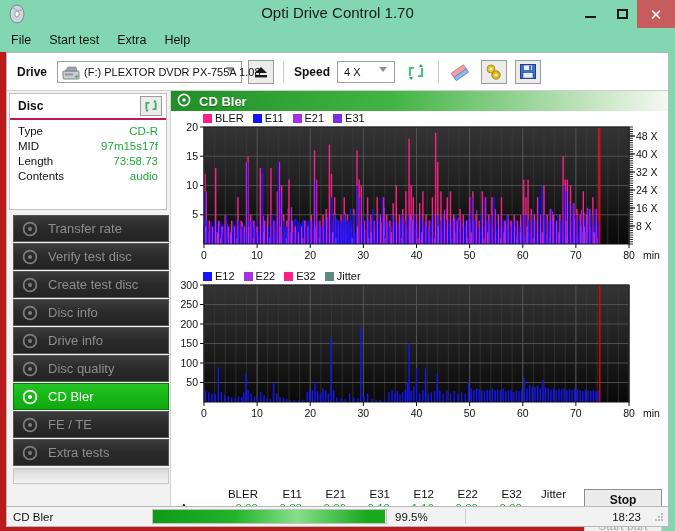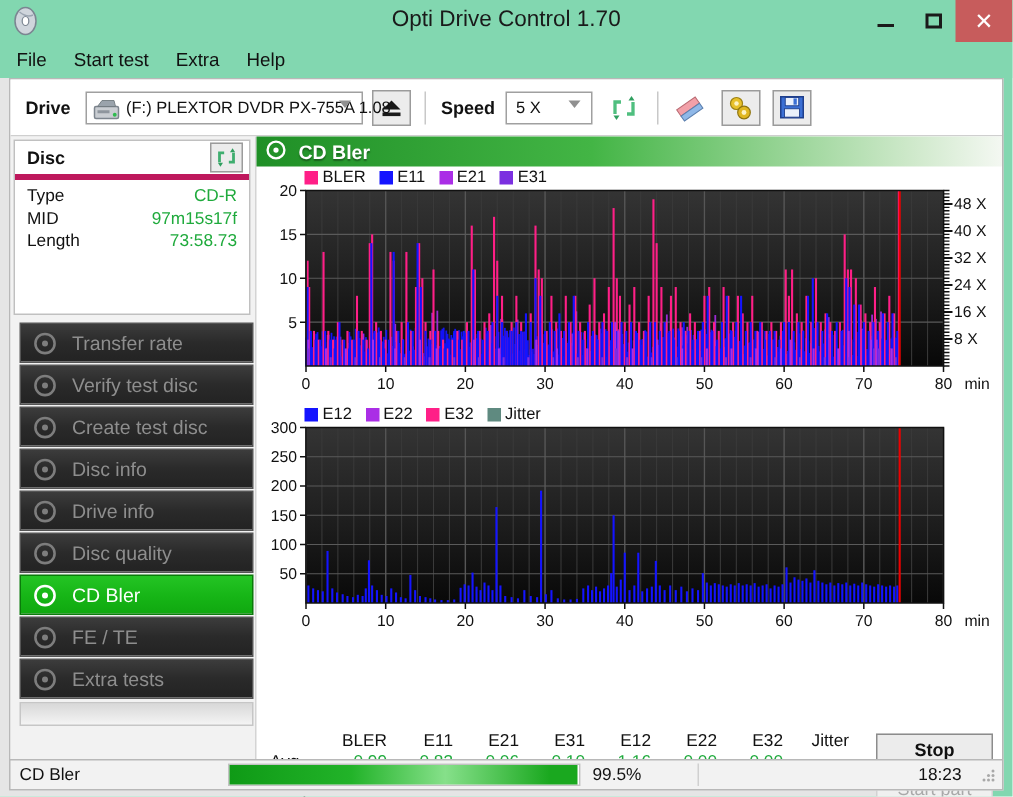--- a/index.html
+++ b/index.html
@@ -3,21 +3,21 @@
 <meta charset="utf-8">
 <style>
   * { box-sizing: border-box; margin: 0; padding: 0; }
   body {
     width: 675px; height: 531px;
     font-family: "Liberation Sans", sans-serif;
     font-size: 12px;
     background: #82d7b0;
     overflow: hidden;
   }
-  #app { position: relative; width: 660px; height: 531px; background: #e5e5e5; }
+  #app { position: relative; width: 660px; height: 531px; background: #b91c1c; }
 
   
   .titlebar { position: absolute; left: 0; top: 0; width: 675px; height: 28px; background: #82d7b0; }
   .title-icon { position: absolute; left: 8px; top: 4px; width: 20px; height: 20px; }
   .title-text {
     position: absolute; left: 0; top: 4px; width: 675px; text-align: center;
     font-size: 15px; color: #1a1a1a;
   }
   .winbtn { position: absolute; top: 0; height: 28px; cursor: default;
             display: flex; align-items: center; justify-content: center; }
@@ -54,21 +54,21 @@
   .ejectbtn { margin-left: 6px; width: 26px; height: 24px; background: #ececec;
               border: 1px solid #9b9b9b; display: flex; align-items: center; justify-content: center; }
   .tbsep { width: 1px; height: 22px; background: #c8c8c8; margin-left: 9px; }
   .tbicon { width: 26px; height: 24px; margin-left: 8px; display: flex; align-items: center; justify-content: center; }
   .tbicon.framed { border: 1px solid #9b9b9b; background: #ececec; }
 
   
   .leftpanel { position: absolute; left: 0; top: 38px; width: 163px; height: 434px; background: #f2f2f2; }
   .disc-box { position: absolute; left: 2px; top: 2px; width: 158px; height: 117px;
               background: #fff; border: 1px solid #c0c0c0; }
-  .disc-head { height: 26px; border-bottom: 4px solid #be185d; display: flex;
+  .disc-head { height: 26px; border-bottom: 2px solid #be185d; display: flex;
                align-items: center; justify-content: space-between; padding: 0 4px 0 8px; }
   .disc-head-t { font-weight: bold; font-size: 12px; color: #111; }
   .refresh-btn { width: 22px; height: 20px; background: #ececec; border: 1px solid #9b9b9b;
                  display: flex; align-items: center; justify-content: center; }
   .disc-rows { padding: 4px 8px 0 8px; text-align: right; }
   .disc-row { display: flex; justify-content: space-between; line-height: 15px; font-size: 11.5px; }
   .disc-k { color: #111; }
   .disc-v { color: #1faa3c; }
   .label-row { display: flex; align-items: center; padding: 2px 4px 0 8px; }
   .label-k { color: #111; font-size: 11.5px; margin-right: 5px; }
@@ -182,21 +182,21 @@
         <svg width="16" height="14" viewBox="0 0 16 14">
           <polygon points="8,2 14,8 2,8" fill="#1a1a1a"></polygon>
           <rect x="2" y="10" width="12" height="2.4" fill="#1a1a1a"></rect>
         </svg>
       </div>
 
       <div class="tbsep"></div>
       <span class="tb-label">Speed</span>
 
       <div class="combo speed-combo">
-        <span class="speed-txt">5 X</span>
+        <span class="speed-txt">4 X</span>
         <span class="caret"></span>
       </div>
 
       <div class="tbicon">
         <svg width="20" height="18" viewBox="0 0 20 18">
           <path d="M4 13 L4 5 L8 5" stroke="#4fbf7f" stroke-width="2.2" fill="none"></path>
           <polygon points="3,14 7,14 5,17" fill="#2f9f5f"></polygon>
           <path d="M16 5 L16 13 L12 13" stroke="#4fbf7f" stroke-width="2.2" fill="none"></path>
           <polygon points="13,4 17,4 15,1" fill="#2f9f5f"></polygon>
         </svg>
@@ -251,20 +251,24 @@
             <span class="disc-k">Type</span>
             <span class="disc-v">CD-R</span>
           </div>
           <div class="disc-row">
             <span class="disc-k">MID</span>
             <span class="disc-v">97m15s17f</span>
           </div>
           <div class="disc-row">
             <span class="disc-k">Length</span>
             <span class="disc-v">73:58.73</span>
+          </div>
+          <div class="disc-row">
+            <span class="disc-k">Contents</span>
+            <span class="disc-v">audio</span>
           </div>
         </div>
       </div>
 
       <div class="nav">
         <div class="navbtn">
           <span class="nav-ic">
             <svg width="16" height="16" viewBox="0 0 16 16">
                 <circle cx="8" cy="8" r="6.4" fill="none" stroke="#7d7d7d" stroke-width="1.7"></circle>
                 <circle cx="8" cy="8" r="2" fill="#7d7d7d"></circle>

